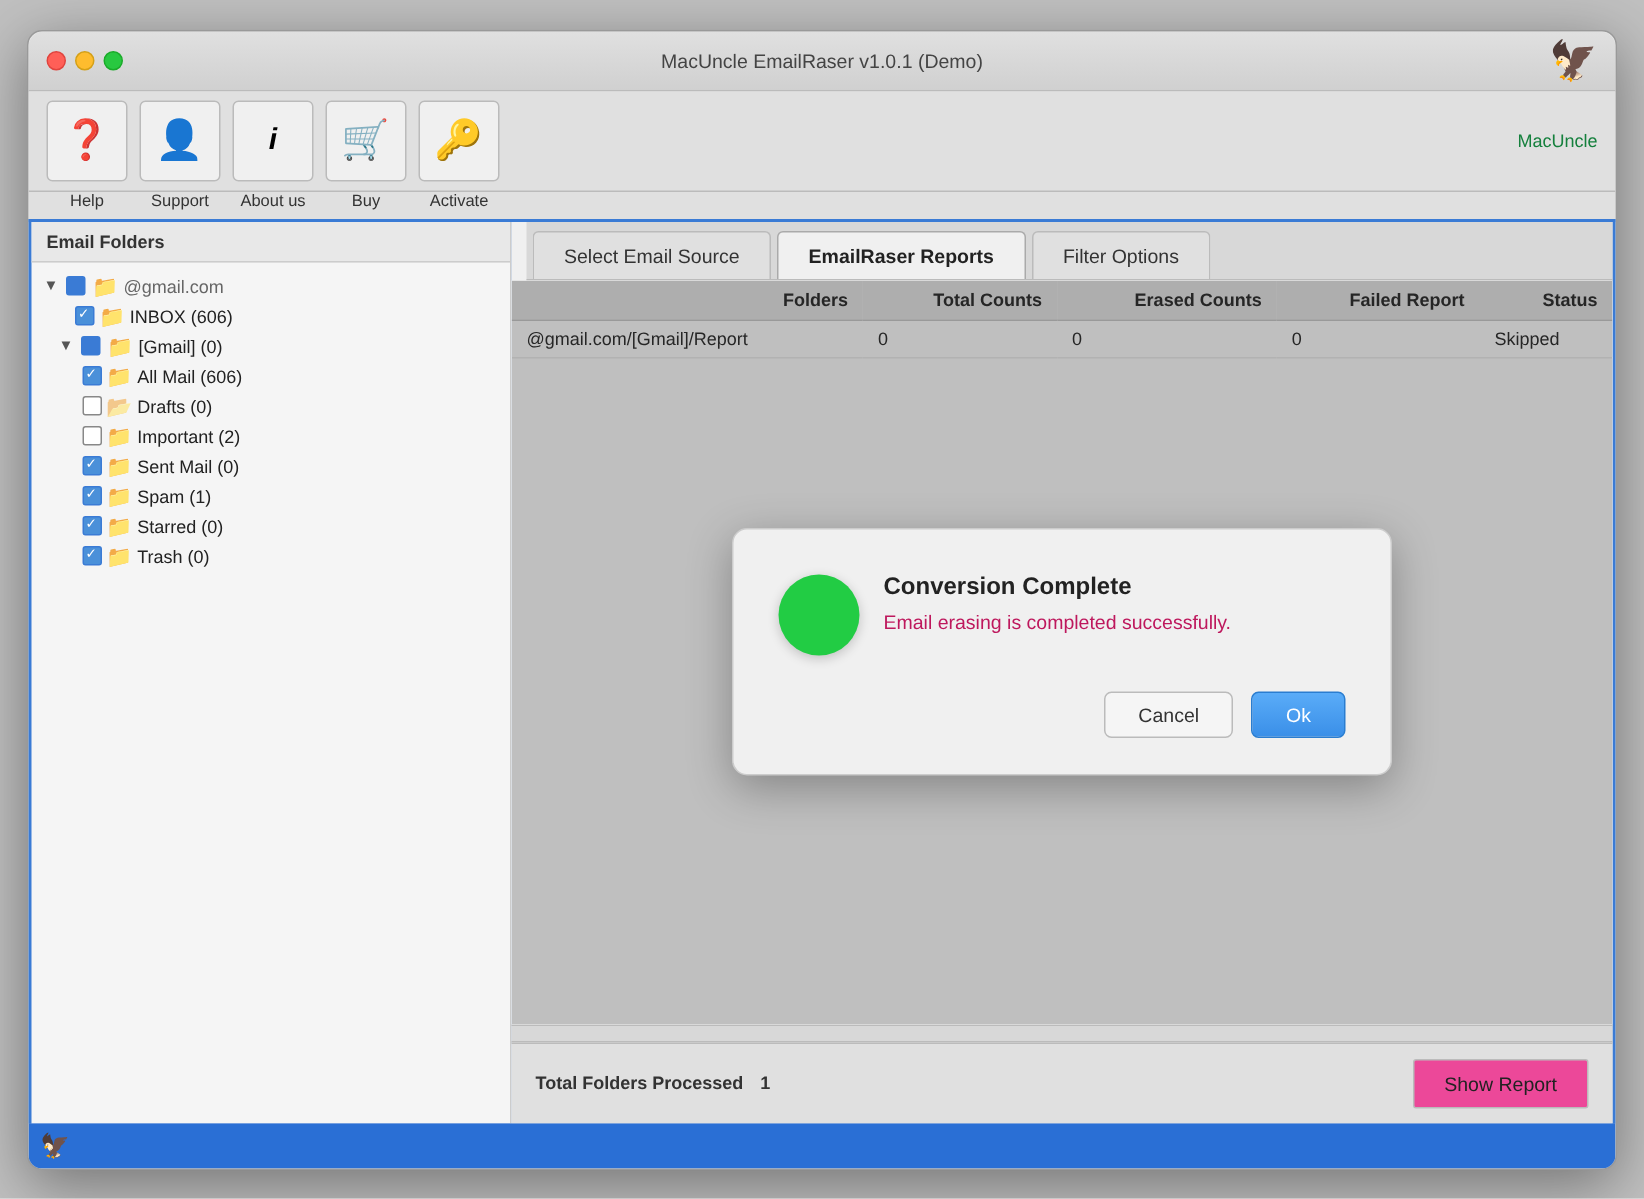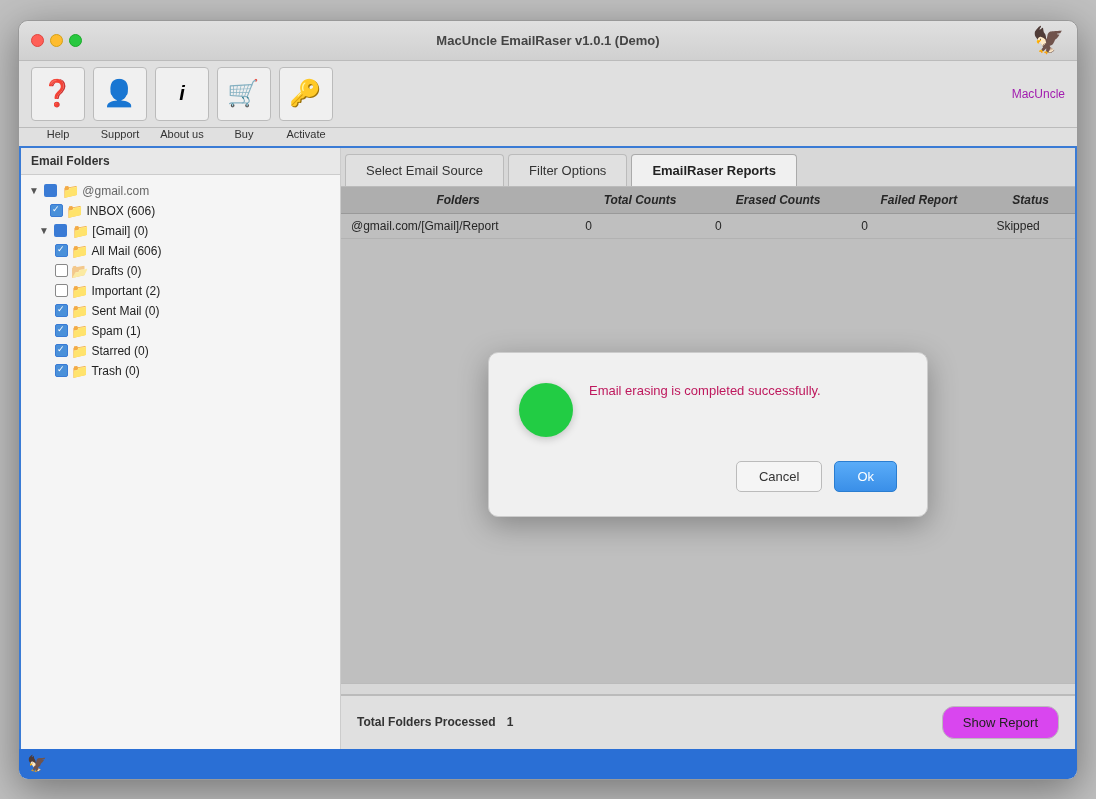--- a/index.html
+++ b/index.html
@@ -43,21 +43,21 @@
       width: 13px;
       height: 13px;
       border-radius: 50%;
     }
     .tl-red { background: #ff5f57; border: 1px solid #e0443e; }
     .tl-yellow { background: #febc2e; border: 1px solid #d4a017; }
     .tl-green { background: #28c840; border: 1px solid #1aab29; }
     .title-bar-text {
       font-size: 13px;
       color: #444;
-      font-weight: 700;
+      font-weight: 400;
     }
     .logo-area {
       position: absolute;
       right: 12px;
     }
     .toolbar {
       background: #e0e0e0;
       border-bottom: 1px solid #bbb;
       display: flex;
       align-items: center;
@@ -156,20 +156,21 @@
       flex: 1;
       display: flex;
       flex-direction: column;
       background: #f0f0f0;
     }
     .tabs {
       display: flex;
       background: #d8d8d8;
       border-bottom: 1px solid #bbb;
       padding-top: 6px;
+      margin-left: 10px;
     }
     .tab {
       padding: 8px 20px;
       font-size: 13px;
       cursor: pointer;
       border: 1px solid #bbb;
       border-bottom: none;
       margin-left: 4px;
       border-radius: 4px 4px 0 0;
       background: #e0e0e0;
@@ -189,25 +190,24 @@
       background: white;
     }
     .report-table {
       width: 100%;
       border-collapse: collapse;
       font-size: 12px;
     }
     .report-table th {
       background: #e8e8e8;
       padding: 6px 10px;
-      text-align: center;
+      text-align: right;
       border-bottom: 1px solid #ccc;
       font-weight: 600;
       color: #333;
-      font-style: italic;
     }
     .report-table td {
       padding: 5px 10px;
       border-bottom: 1px solid #eee;
       color: #333;
     }
     .scrollbar-area {
       height: 12px;
       background: #d8d8d8;
       border-top: 1px solid #bbb;
@@ -220,23 +220,23 @@
       display: flex;
       align-items: center;
       justify-content: space-between;
     }
     .bottom-bar-left {
       font-size: 12px;
       color: #333;
       font-weight: bold;
     }
     .show-report-btn {
-      background: #d946ef;
+      background: #ec4899;
       border: 1px solid #bbb;
-      border-radius: 12px;
+      border-radius: 2px;
       padding: 8px 20px;
       font-size: 13px;
       cursor: pointer;
       color: #222;
     }
     .taskbar {
       height: 30px;
       background: #2a6fd5;
       display: flex;
       align-items: center;
@@ -353,21 +353,21 @@
       </button>
       <button class="toolbar-btn">
         <span style="font-weight:bold;font-size:20px;font-style:italic;">i</span>
       </button>
       <button class="toolbar-btn">
         <span>🛒</span>
       </button>
       <button class="toolbar-btn">
         <span>🔑</span>
       </button>
-      <span style="margin-left:auto;font-size:12px;color:#a21caf;">MacUncle</span>
+      <span style="margin-left:auto;font-size:12px;color:#15803d;">MacUncle</span>
     </div>
     <div class="toolbar-labels">
       <span class="toolbar-label">Help</span>
       <span class="toolbar-label">Support</span>
       <span class="toolbar-label">About us</span>
       <span class="toolbar-label">Buy</span>
       <span class="toolbar-label">Activate</span>
     </div>
   </div>
 
@@ -441,25 +441,25 @@
         </div>
       </div>
     </div>
 
     <div class="right-panel">
 
       <div class="tabs">
         <div class="tab">
           <span>Select Email Source</span>
         </div>
+        <div class="tab active">
+          <span>EmailRaser Reports</span>
+        </div>
         <div class="tab">
           <span>Filter Options</span>
-        </div>
-        <div class="tab active">
-          <span>EmailRaser Reports</span>
         </div>
       </div>
 
       <div class="report-area" style="position:relative;">
         <table class="report-table">
           <thead>
             <tr>
               <th>Folders</th>
               <th>Total Counts</th>
               <th>Erased Counts</th>
@@ -476,20 +476,21 @@
       <td>Skipped</td>
     </tr>
             </tbody>
         </table>
 
         <div class="modal-overlay">
           <div class="modal">
             <div class="modal-icon-row">
               <div class="modal-circle"></div>
               <div class="modal-text-block">
+                <span class="modal-title">Conversion Complete</span>
                 <span class="modal-subtitle">Email erasing is completed successfully.</span>
               </div>
             </div>
             <div class="modal-buttons">
               <button class="modal-cancel">Cancel</button>
               <button class="modal-ok">Ok</button>
             </div>
           </div>
         </div>
       </div>

